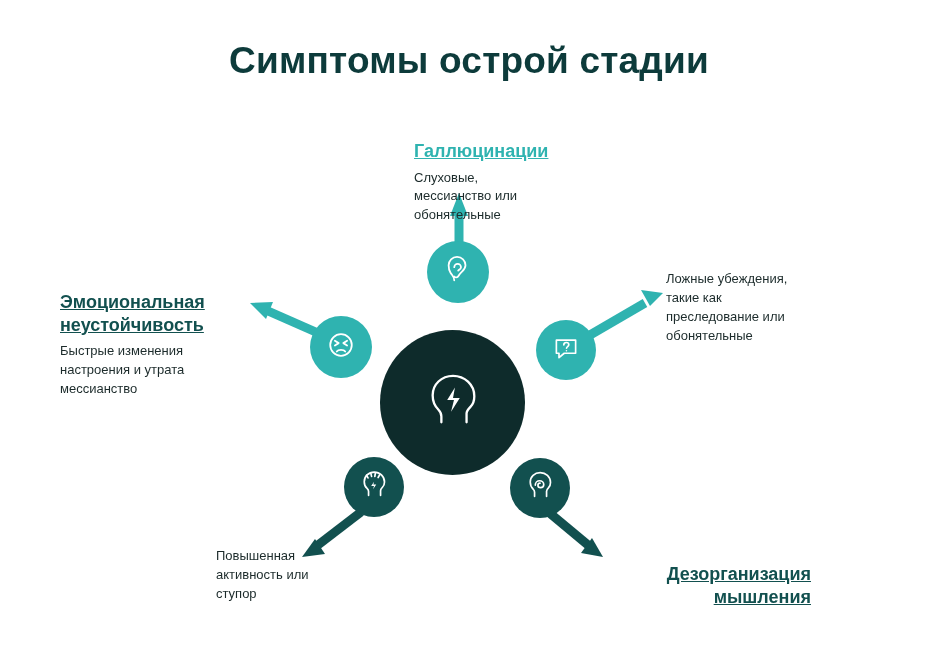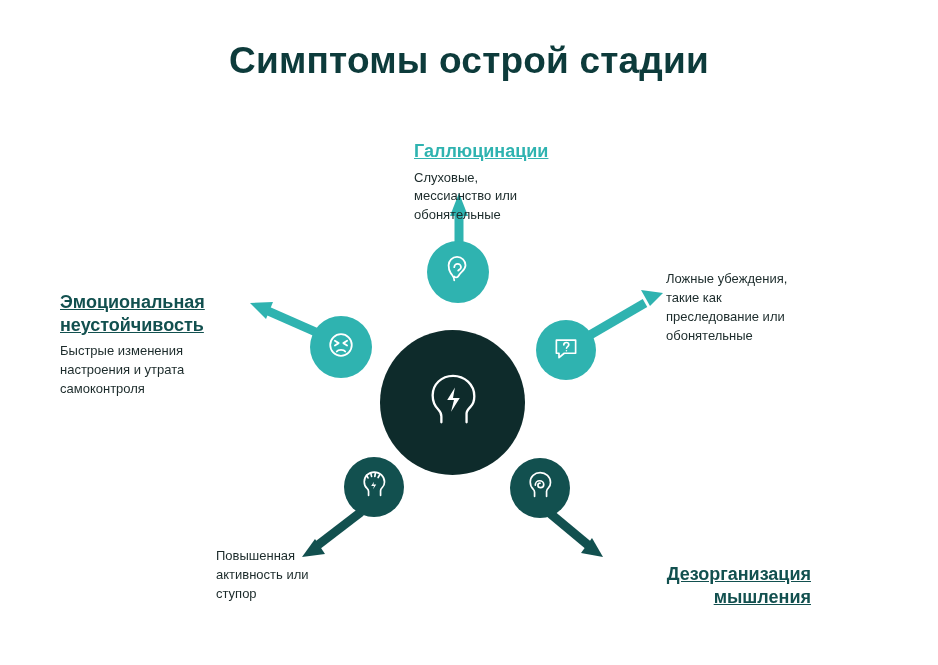--- a/index.html
+++ b/index.html
@@ -175,21 +175,21 @@
     </span>
   </div>
   <div class="label t-dark align-right" style="left:60px; top:275px; width:212px;">
     <h3>
       <span>Эмоциональная</span><br>
       <span>неустойчивость</span>
     </h3>
     <p>
       <span>Быстрые изменения</span><br>
       <span>настроения и утрата</span><br>
-      <span>самоконтроля</span>
+      <span>мессианство</span>
     </p>
   </div>
 
   <div class="node-circle c-dark" style="left:344px; top:457px; width:60px; height:60px;">
     <span>
       <svg width="30" height="30" viewBox="0 0 32 32" fill="none" stroke="#ffffff" stroke-width="1.8" stroke-linecap="round" stroke-linejoin="round">
         <path d="M23 27 v-5 c0-1.6 1-2.6 2-3.6 1.6-1.6 2.2-3.6 2.2-5.6 0-6-5-10.6-11-10.6 -6 0-10.6 4.6-10.6 10.2 0 3 1 5.6 3 7.2 1 1 1.6 2 1.6 3.4 v4"></path>
         <path d="M8 5.5 l1.6 3 M12.6 3.6 l0.8 3.2 M17.4 3.6 l-0.5 3.2 M22 5.2 l-1.6 2.8"></path>
         <path d="M16 12.5 l-3 4.5 h3 l-1 3.6 3.4-5.2 h-3 z" fill="#ffffff" stroke="none"></path>
       </svg>

